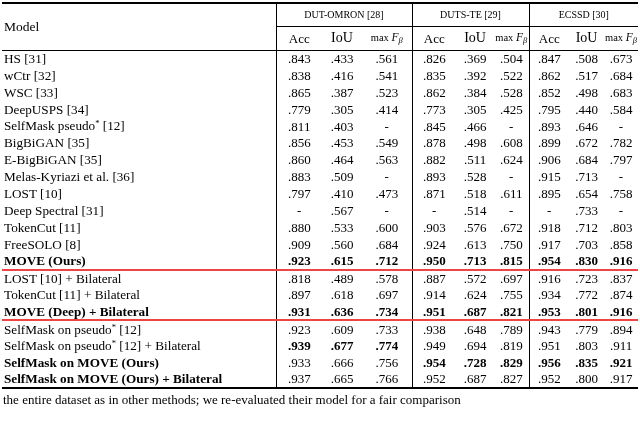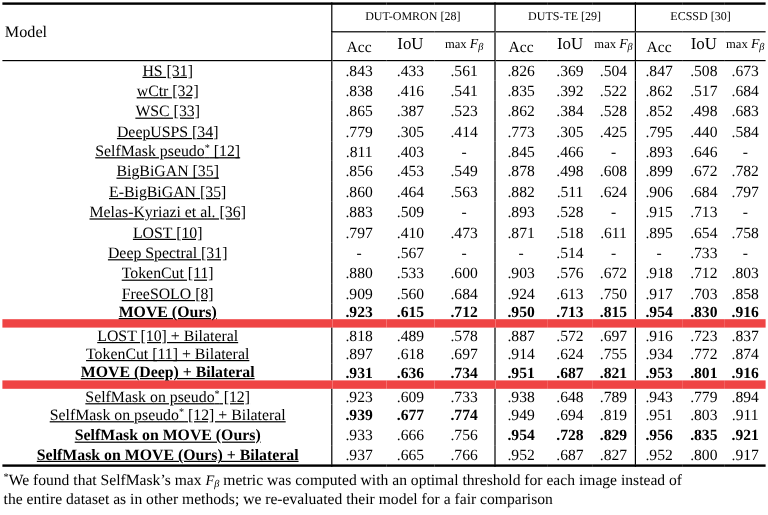--- a/index.html
+++ b/index.html
@@ -34,28 +34,28 @@
     border-bottom: 1px solid #000;
   }
   tr.metric-row th { text-align: center; border-bottom: 1px solid #000; margin-top: 28px; }
   th.m-acc { font-size: 13px; }
   th.m-iou { font-size: 14px; }
   th.m-fb  { font-size: 10.5px; }
   .fvar { font-style: italic; font-family: "Liberation Serif", serif; font-size: 12px; }
   .fsub { font-style: italic; font-size: 8.5px; vertical-align: -2px; line-height: 0; }
   th.m-fb .fvar { font-size: 11.5px; }
 
-  td.model { text-align: center; padding-left: 2px; font-size: 13.2px; white-space: nowrap; text-decoration: underline; }
+  td.model { text-align: left; padding-left: 2px; font-size: 13.2px; white-space: nowrap; }
   td.val { text-align: center; font-size: 13px; }
   td sup, .model sup { font-size: 8.5px; line-height: 0; vertical-align: 4px; }
 
   .gstart { border-left: 1px solid #000; }
   .b { font-weight: bold; }
 
-  tbody.sep tr:first-child td { border-top: 7px solid #ef4444; }
+  tbody.sep tr:first-child td { border-top: 2px solid #ef4444; }
 
   .footnote {
     margin-top: 3px; padding-left: 1px;
     font-size: 13px; line-height: 16.5px; white-space: nowrap;
   }
   .footnote sup { font-size: 8.5px; line-height: 0; vertical-align: 4px; }
 </style>
 </head>
 <body>
 
@@ -334,16 +334,15 @@
           <td class="val">.687</td>
           <td class="val">.827</td>
           <td class="val gstart">.952</td>
           <td class="val">.800</td>
           <td class="val">.917</td>
         </tr>
       </tbody>
   </table>
 
   <div class="footnote">
-    <div class="fn-line"><sup>*</sup><span>We found that SelfMask’s max </span><span class="fvar">F</span><sub class="fsub">β</sub><span> metric was computed with an optimal threshold for each image instead of</span></div>
     <div class="fn-line">the entire dataset as in other methods; we re-evaluated their model for a fair comparison</div>
   </div>
 </div>
 
 </body></html>

